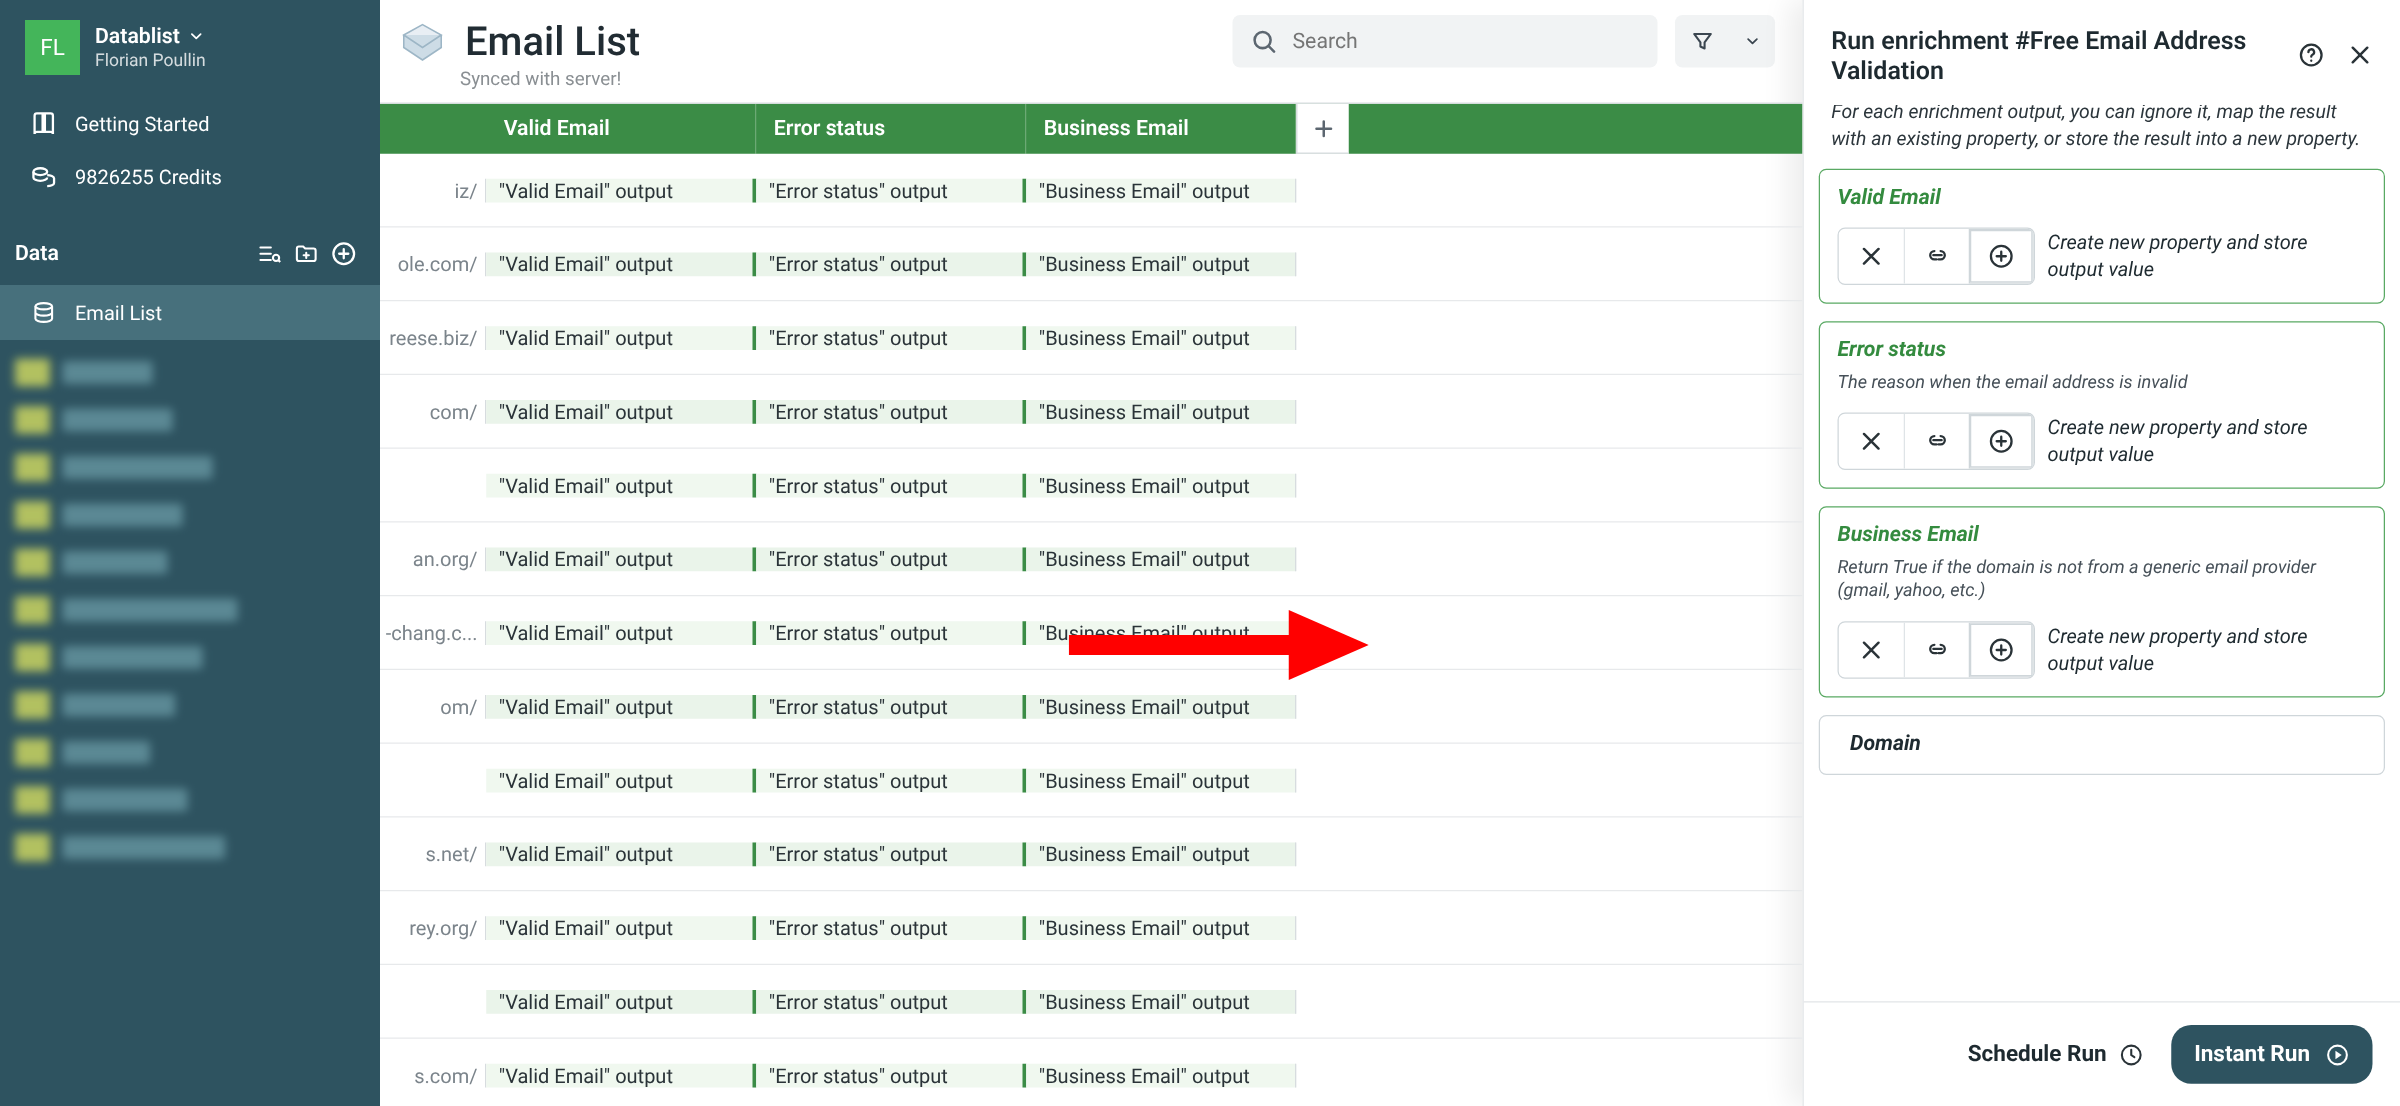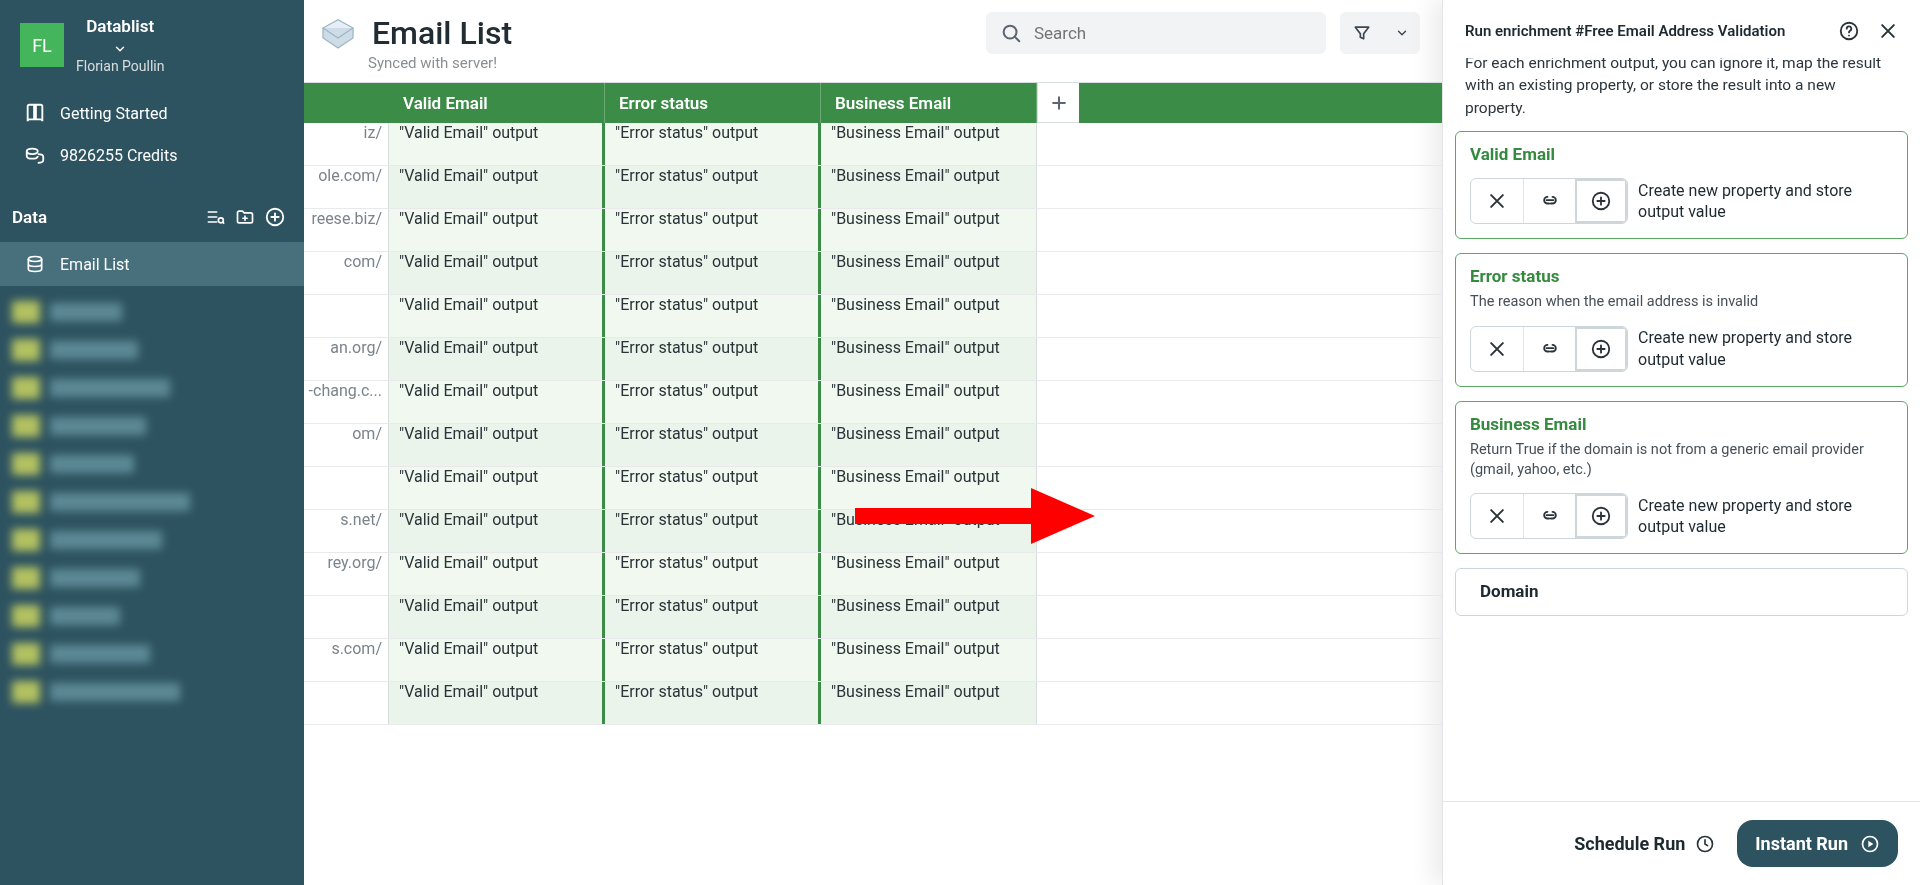--- a/index.html
+++ b/index.html
@@ -2,21 +2,21 @@
 <html><head>
   <meta charset="utf-8">
   <style>
     * { box-sizing: border-box; margin: 0; padding: 0; font-family: -apple-system, BlinkMacSystemFont, "Segoe UI", Roboto, Helvetica, Arial, sans-serif; }
     body { width: 1920px; height: 885px; overflow: hidden; display: flex; background: #fff; color: #1e2a30; position: relative; }
 
     
     .sidebar { width: 304px; height: 100%; background: #2e5360; color: #fff; display: flex; flex-direction: column; }
     .sb-top { display: flex; align-items: center; gap: 12px; padding: 16px 20px 14px; }
     .avatar { width: 44px; height: 44px; background: #44b55a; display: flex; align-items: center; justify-content: center; font-size: 18px; color: #fff; }
-    .ws-name-row { display: flex; align-items: center; gap: 6px; font-size: 17px; font-weight: 600; flex-direction: column; }
+    .ws-name-row { display: flex; align-items: center; gap: 6px; font-size: 17px; font-weight: 600; }
     .user-name { font-size: 14px; opacity: .8; margin-top: 2px; }
 
     .sb-links { padding: 4px 0 10px; }
     .sb-link { display: flex; align-items: center; gap: 14px; padding: 10px 24px; font-size: 16px; cursor: pointer; }
     .sb-link .ic { width: 22px; height: 22px; display: flex; align-items: center; justify-content: center; }
 
     .sb-section-hd { display: flex; align-items: center; padding: 16px 14px 10px 12px; }
     .sb-section-hd .lbl { font-size: 17px; font-weight: 600; flex: 1; }
     .sb-section-hd .hd-ic { width: 30px; height: 30px; display: flex; align-items: center; justify-content: center; cursor: pointer; }
 
@@ -42,35 +42,35 @@
 
     .filter-wrap { display: flex; align-items: center; width: 80px; height: 42px; background: #f1f3f4; border-radius: 6px; justify-content: space-around; }
 
     .table-wrap { flex: 1; overflow: hidden; position: relative; margin-top: 4px; border-top: 1px solid #d7dcdf; }
     .table-head { display: flex; background: #3b8c46; color: #fff; font-weight: 600; font-size: 17px; height: 40px; align-items: center; }
     .col-a { width: 85px;  border-right: 1px solid #2f7038; }
     .col-b { width: 216px; border-right: 3px solid #3b8c46; background: #f5f9f6; }
     .th-add { width: 42px; display: flex; align-items: center; justify-content: center; background: #fff; color: #5c6670; border-left: 1px solid #d7dcdf; border-bottom: 1px solid #d7dcdf; cursor: pointer; }
 
     .table-body { }
-    .tr { display: flex; height: 43px; font-size: 16px; color: #2a3338; }
+    .tr { display: flex; height: 59px; align-items: center; font-size: 16px; color: #2a3338; }
     .tr .col-a { width: 85px; overflow: hidden; padding-right: 6px; text-align: right; white-space: nowrap; background: #fff; border-right: 1px solid #d7dcdf; color: #7b848b; }
     .tr .col-b { width: 216px; border-right: 3px solid #3b8c46; background: #f0f8ef; color: #2a3338; padding: 0 10px; white-space: nowrap; overflow: hidden; }
     .tr .col-b.last { border-right: 1px solid #d7dcdf; }
     .tr:nth-child(even) .col-b { background: #eaf4ea; }
     .tr { border-bottom: 1px solid #e7e9eb; }
 
     .th-cell { width: 216px; padding: 0 14px; border-right: 1px solid rgba(255,255,255,.25); height: 100%; display: flex; align-items: center; }
     .th-cell:last-of-type { border-right: 0; }
 
     
     .panel { width: 478px; height: 100%; background: #fff; border-left: 1px solid #e2e5e8; box-shadow: -10px 0 22px rgba(0,0,0,.08); display: flex; flex-direction: column; }
     .panel-hd { display: flex; align-items: center; gap: 10px; padding: 20px 22px 16px; }
-    .panel-title { font-size: 15px; font-weight: 600; flex: 1; color: #1e2a30; }
-    .panel-body { flex: 1; overflow: hidden; padding: 0 10px 0 10px; }
+    .panel-title { font-size: 20px; font-weight: 600; flex: 1; color: #1e2a30; }
+    .panel-body { flex: 1; overflow: hidden; padding: 0 10px 0 10px; font-style: italic; }
     .intro { font-size: 15.5px; color: #2c363c; padding: 0 12px 12px; line-height: 1.45; }
 
     .out-card { border: 1.5px solid #59a963; border-radius: 6px; padding: 12px 14px 14px; margin: 0 2px 14px; }
     .out-card.neutral { border-color: #cfd6da; padding-left: 24px; }
     .out-name { font-size: 17px; font-weight: 700; color: #348b3f; }
     .out-card.neutral .out-name { color: #1e2a30; }
     .out-desc { font-size: 14.5px; color: #465058; margin-top: 6px; line-height: 1.35; }
     .out-actions { display: flex; align-items: center; gap: 10px; margin-top: 14px; }
     .act-group { display: flex; border: 1.5px solid #cfd6da; border-radius: 6px; overflow: hidden; background: #fff; }
     .act-btn { width: 52px; height: 44px; display: flex; align-items: center; justify-content: center; cursor: pointer; }

